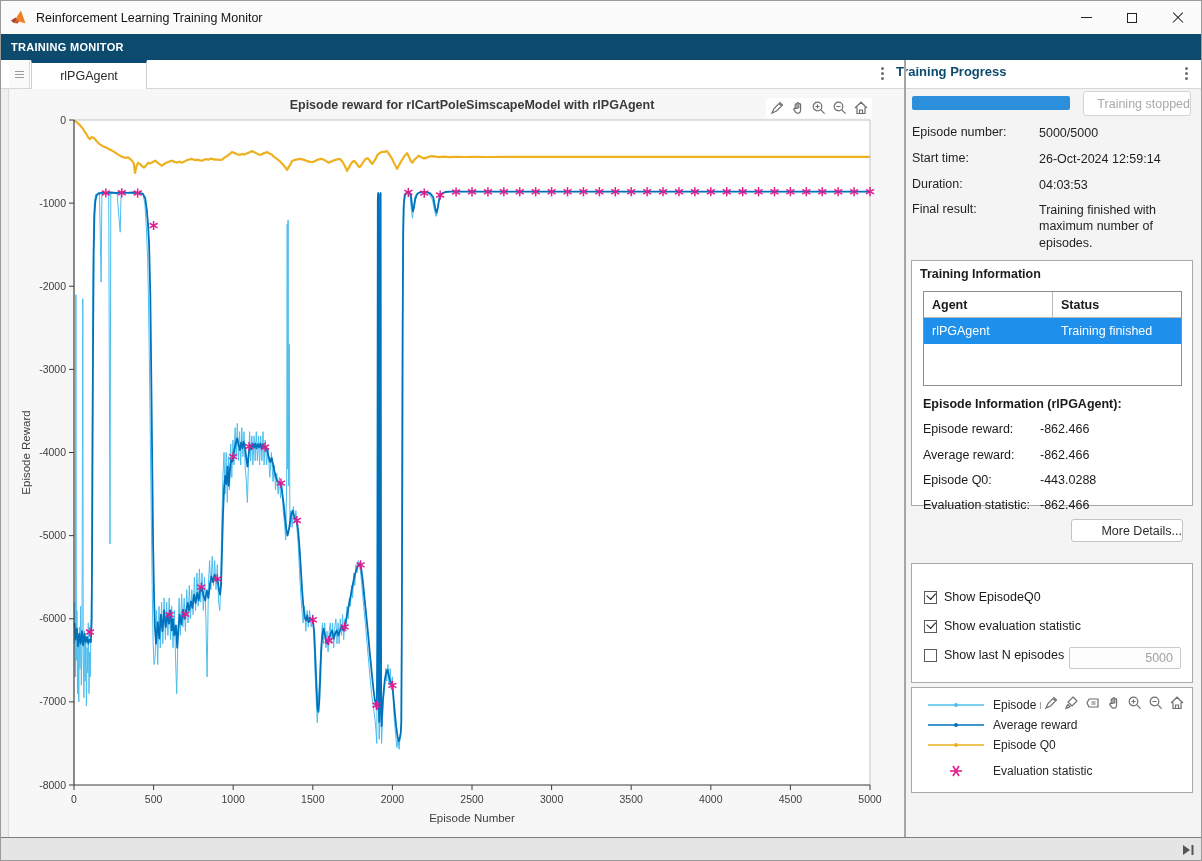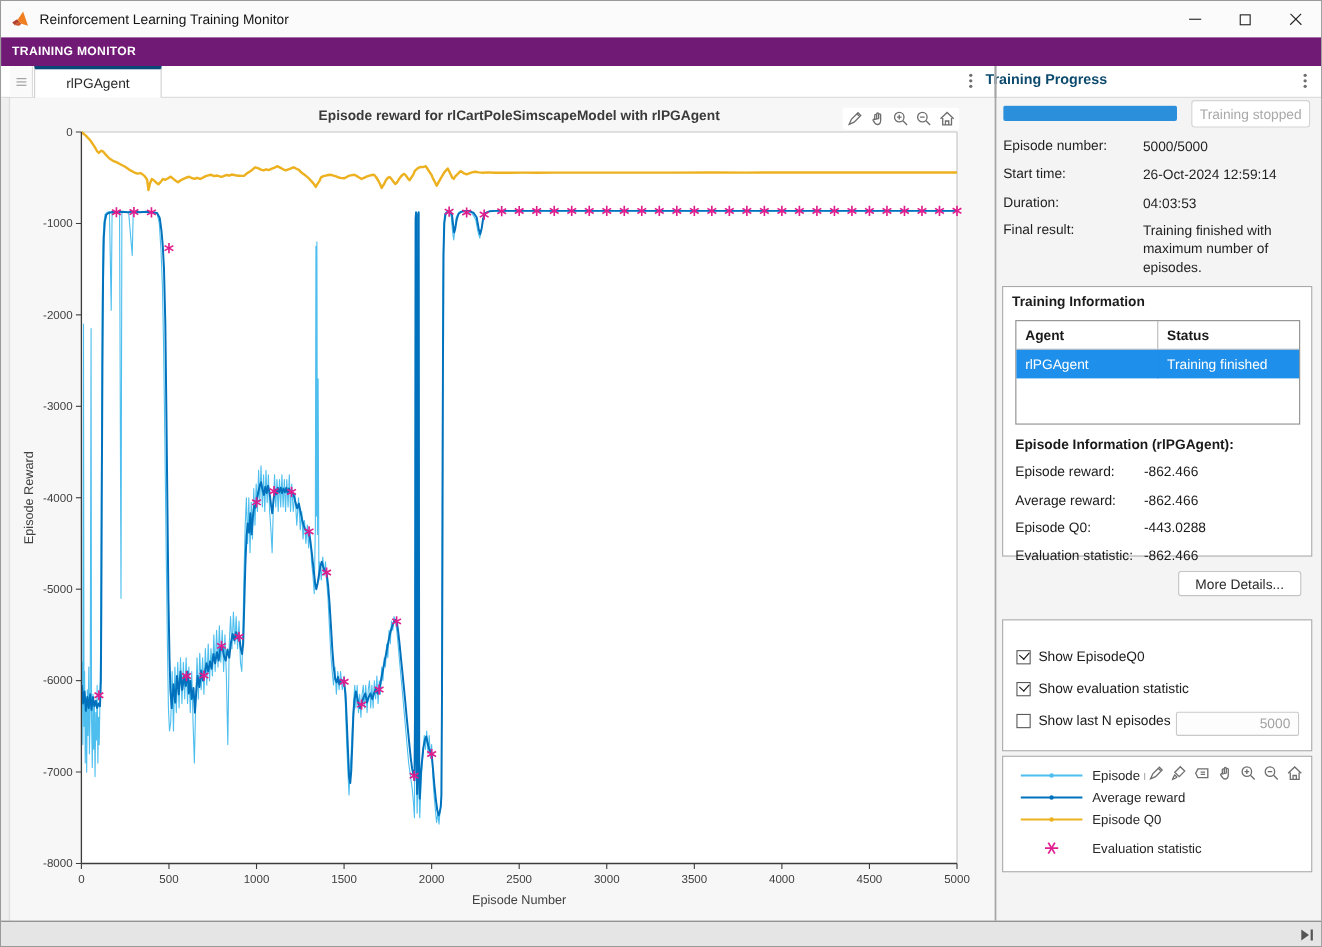--- a/index.html
+++ b/index.html
@@ -13,21 +13,21 @@
   .title-text { margin-left:8px; font-size:12.5px; color:#141414; }
   .win-controls { position:absolute; right:0; top:0; height:33px; display:flex; }
   .win-btn { width:46px; height:33px; display:flex; align-items:center; justify-content:center; cursor:default; }
   .glyph-min { width:11px; height:0; border-top:1.4px solid #222; display:block; }
   .glyph-max { width:10px; height:10px; border:1.4px solid #222; display:block; }
   .glyph-close { position:relative; width:12px; height:12px; display:block; }
   .glyph-close::before,.glyph-close::after { content:""; position:absolute; left:-1px; top:5px; width:14px; height:1.4px; background:#222; }
   .glyph-close::before { transform:rotate(45deg); } .glyph-close::after { transform:rotate(-45deg); }
 
   
-  .ribbon { position:absolute; left:0; top:33px; width:100%; height:26px; background:#701a75; display:flex; align-items:center; }
+  .ribbon { position:absolute; left:0; top:33px; width:100%; height:26px; background:#0c4a6e; display:flex; align-items:center; }
   .ribbon-label { color:#fff; font-size:11px; font-weight:700; letter-spacing:.3px; margin-left:10px; }
 
   
   .topstrip { position:absolute; left:0; top:59px; width:100%; height:29px; background:#fff; border-bottom:1px solid #d7d7d7; }
   .grip-box { position:absolute; left:8px; top:0; width:21px; height:28px; background:#fafafa; border-right:1px solid #dcdcdc; display:flex; align-items:center; justify-content:center; }
   .grip-lines, .grip-lines::before, .grip-lines::after { width:9px; height:0; border-top:1.2px solid #9a9a9a; display:block; content:""; }
   .grip-lines { position:relative; } 
   .grip-lines::before { position:absolute; top:-4px; left:0; }
   .grip-lines::after { position:absolute; top:2px; left:0; }
   .doc-tab { position:absolute; left:30px; top:0; width:116px; height:29px; background:#fff; border-left:1px solid #cfcfcf; border-right:1px solid #cfcfcf; border-top:3px solid #0a4878; display:flex; align-items:center; justify-content:center; font-size:12.5px; color:#2b2b2b; }
@@ -47,21 +47,21 @@
   .left-rail { position:absolute; left:0; top:88px; width:8px; height:748px; background:#efefef; border-right:1px solid #dcdcdc; }
   .chart-region { position:absolute; left:9px; top:88px; width:894px; height:748px; background:#f7f7f7; }
   .chart-toolbar { position:absolute; top:9px; right:32px; display:flex; gap:3px; background:rgba(255,255,255,.9); border-radius:2px; padding:1px 2px; }
   .tb-icon { width:18px; height:18px; display:flex; align-items:center; justify-content:center; }
   .tb-icon svg { stroke:#6e6e6e; fill:none; stroke-width:1.2; }
 
   
   .right-panel { position:absolute; left:905px; top:88px; width:297px; height:748px; background:#f4f4f4; }
   .progress-track { position:absolute; left:6px; top:7px; width:158px; height:14px; background:#dfe7ee; border-radius:2px; overflow:hidden; }
   .progress-fill { height:100%; background:#2b8fdb; }
-  .btn { background:#fff; border:1px solid #c4c4c4; border-radius:3px; font-size:12.5px; color:#2b2b2b; font-family:"Liberation Sans",sans-serif; }
+  .btn { background:#fff; border:1px solid #c4c4c4; border-radius:3px; font-size:12.5px; color:#2b2b2b; font-family:"Liberation Sans",sans-serif;text-align:right; }
   .btn.disabled { color:#a9a9a9; border-color:#d4d4d4; }
   .training-stopped-btn { position:absolute; left:177px; top:2px; width:108px; height:25px; }
   .field-row { position:absolute; left:6px; width:284px; font-size:12.5px; }
   .field-label { display:inline-block; color:#1f1f1f; }
   .field-value { position:absolute; left:127px; top:0; color:#1f1f1f; width:152px; line-height:1.3; }
 
   .card { position:absolute; left:5px; width:282px; background:#fff; border:1px solid #a9a9a9; }
   .card-header { font-size:12.5px; font-weight:700; color:#1c1c1c; padding:6px 0 0 8px; }
 
   

